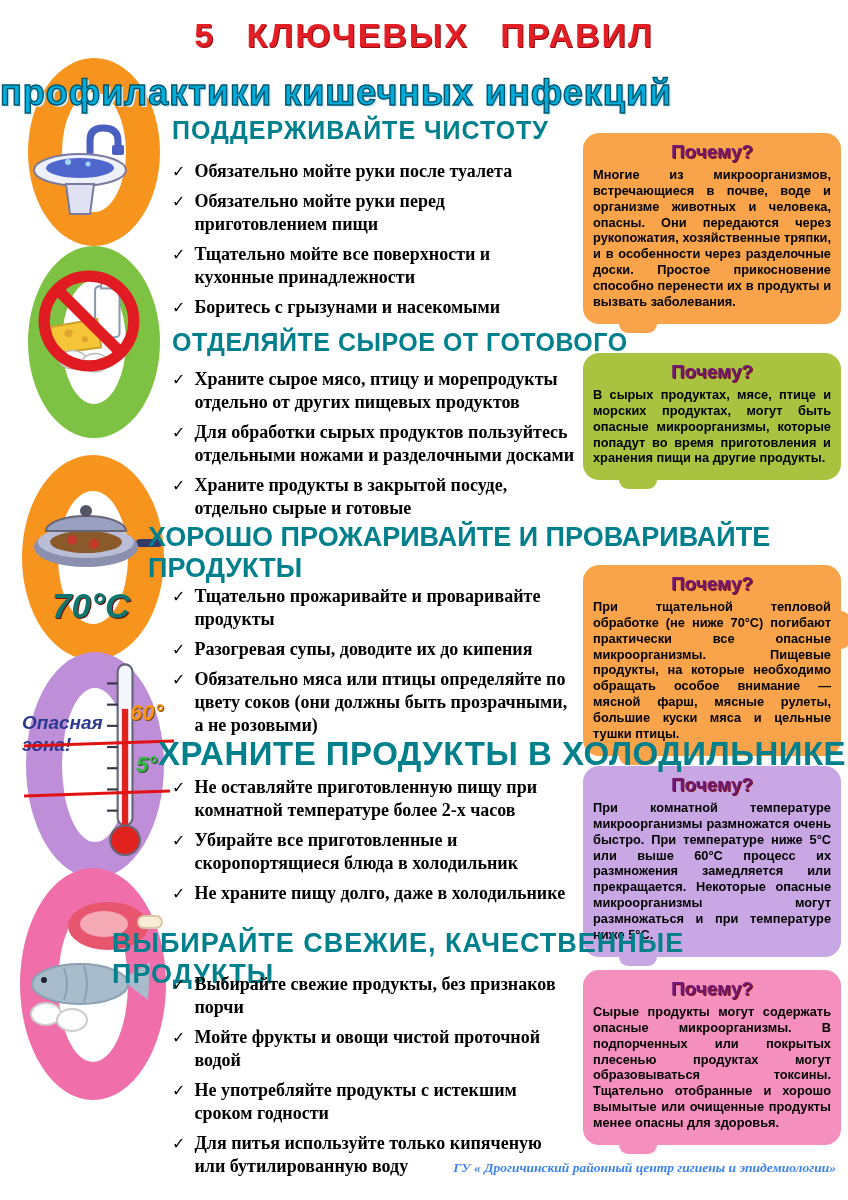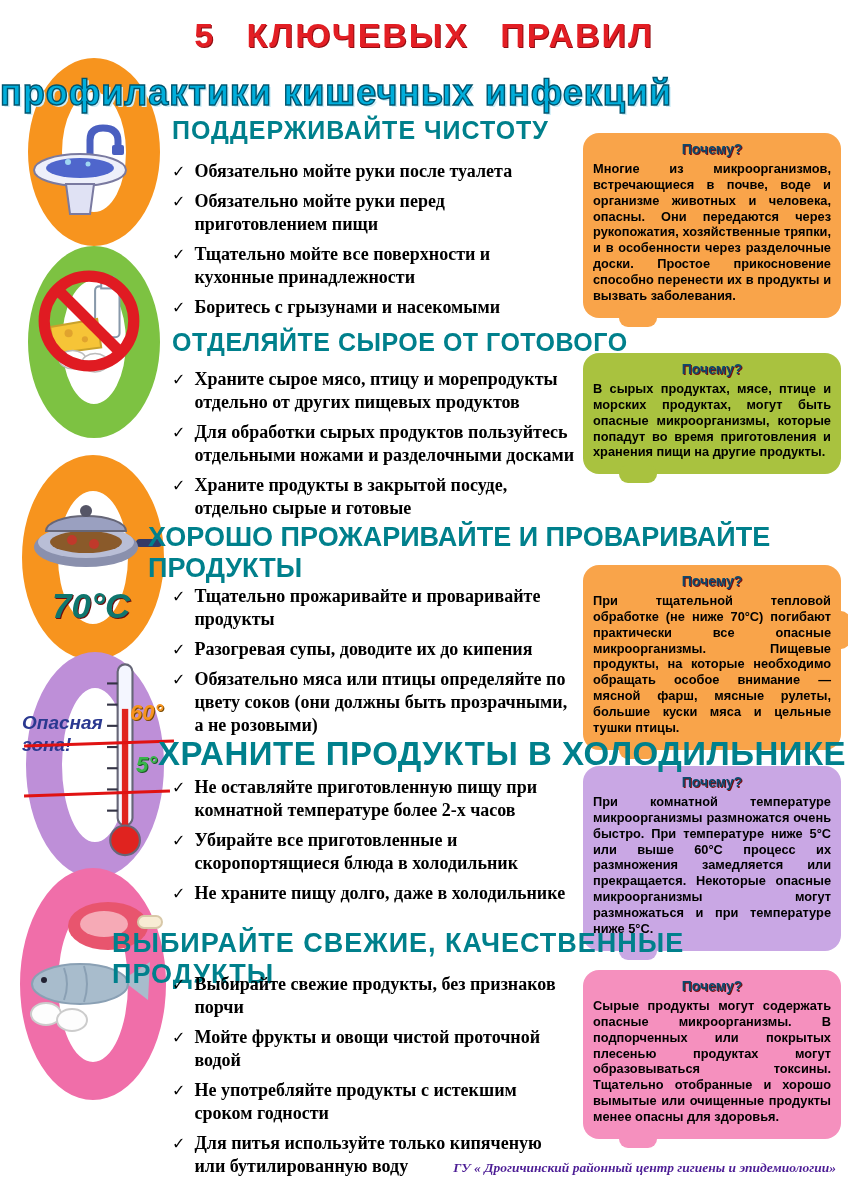--- a/index.html
+++ b/index.html
@@ -89,41 +89,41 @@
   .why-panel {
     position:absolute; left:583px; width:258px; z-index:2;
     border-radius:16px; padding:8px 10px 14px;
   }
   .p1 { top:133px; background:#F9A44A; }
   .p2 { top:353px; background:#A9C23F; }
   .p3 { top:565px; background:#F9A44A; }
   .p4 { top:766px; background:#C9A7E4; }
   .p5 { top:970px; background:#F590BE; }
   .why-label {
-    text-align:center; font-size:14px; font-weight:bold; color:#0c4a6e;
+    text-align:center; font-size:19px; font-weight:bold; color:#701a75;
     text-shadow:1px 1px 0 #7a0c0c; margin-bottom:4px;
   }
   .why-text {
     font-size:12.8px; font-weight:bold; color:#000;
     text-align:justify; line-height:1.24;
   }
   .ptab { position:absolute; border-radius:10px; }
   .ptab-bottom { width:38px; height:18px; bottom:-9px; left:36px; }
   .ptab-right  { width:18px; height:38px; right:-9px; top:46px; }
   .p1 .ptab { background:#F9A44A; }
   .p2 .ptab { background:#A9C23F; }
   .p3 .ptab { background:#F9A44A; }
   .p4 .ptab { background:#C9A7E4; }
   .p5 .ptab { background:#F590BE; }
 
   
   .footer {
     position:absolute; left:0; right:12px; top:1160px; z-index:5;
     text-align:right; font-family:"Liberation Serif", serif;
-    font-size:13.5px; font-style:italic; font-weight:bold; color:#4c1d95;
+    font-size:13.5px; font-style:italic; font-weight:bold; color:#3b82f6;
   }
 </style>
 </head>
 <body>
 
 <div class="poster">
 
   <div class="title">5 КЛЮЧЕВЫХ ПРАВИЛ</div>
   <div class="subtitle">профилактики кишечных инфекций</div>
 

